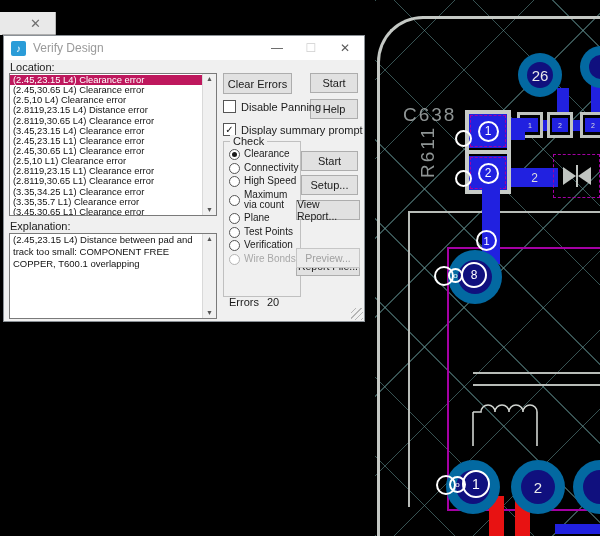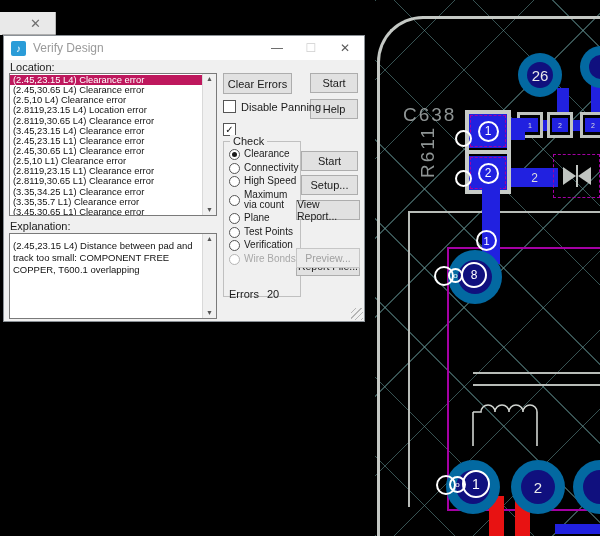--- a/index.html
+++ b/index.html
@@ -32,40 +32,40 @@
            border:1px solid #7a7a7a;display:flex;}
   .listbox .items{flex:1;overflow:hidden;padding-top:1px;}
   .li{height:10.15px;line-height:10.3px;font-size:9.4px;padding-left:3px;white-space:nowrap;color:#111;}
   .li.sel{background:#be185d;color:#fff;}
   .vscroll{width:14px;background:#f0f0f0;border-left:1px solid #d9d9d9;display:flex;
            flex-direction:column;justify-content:space-between;align-items:center;padding:1px 0;}
   .vscroll .ar{font-size:7px;color:#555;line-height:8px;}
 
   .explbox{position:absolute;left:5px;top:197px;width:208px;height:86px;background:#fff;
            border:1px solid #7a7a7a;display:flex;}
-  .explbox .txt{flex:1;font-size:9.5px;line-height:12px;padding:6px 3px;color:#111;}
+  .explbox .txt{flex:1;font-size:9.5px;line-height:12px;padding:0 3px;color:#111;}
 
   .btn{position:absolute;background:#e1e1e1;border:1px solid #adadad;font-size:11px;color:#1a1a1a;
        display:flex;align-items:center;justify-content:center;font-family:"Liberation Sans",sans-serif;}
   .btn.dis{color:#a0a0a0;background:#ececec;border-color:#c6c6c6;}
 
   .chk-row{position:absolute;display:flex;align-items:center;gap:5px;}
   .chk{width:13px;height:13px;background:#fff;border:1px solid #555;display:flex;align-items:center;
        justify-content:center;font-size:10px;color:#111;}
   .groupbox{position:absolute;left:219px;top:105px;width:78px;height:156px;border:1px solid #c0c0c0;}
   .groupbox .gb-label{position:absolute;left:6px;top:-7px;background:#f0f0f0;padding:0 3px;font-size:11px;}
   .radios{position:absolute;left:5px;top:7px;right:2px;display:flex;flex-direction:column;gap:2.5px;}
   .radio-row{display:flex;align-items:center;gap:4px;}
   .radio{width:11px;height:11px;min-width:11px;border:1px solid #555;border-radius:50%;background:#fff;
          display:flex;align-items:center;justify-content:center;}
   .radio .dot{width:5px;height:5px;border-radius:50%;background:#1a1a1a;}
   .radio-row .rl{font-size:10px;line-height:10.5px;}
   .radio-row.dis .radio{border-color:#b5b5b5;}
   .radio-row.dis .rl{color:#a8a8a8;}
-  .errors-row{position:absolute;left:225px;top:252px;font-size:11px;display:flex;gap:8px;justify-content:flex-end;}
+  .errors-row{position:absolute;left:225px;top:260px;font-size:11px;display:flex;gap:8px;justify-content:flex-end;}
   .grip{position:absolute;right:1px;bottom:1px;width:12px;height:12px;
         background:repeating-linear-gradient(135deg,transparent 0 3px,#b5b5b5 3px 4px);}
 
   
   .pcb{position:absolute;left:375px;top:0;width:225px;height:536px;background:#000;overflow:hidden;}
   .hatch{position:absolute;inset:0;
     background-image:
       repeating-linear-gradient(45deg,rgba(100,150,150,.55) 0 1px,transparent 1px 56px),
       repeating-linear-gradient(135deg,rgba(100,150,150,.55) 0 1px,transparent 1px 56px);}
   .board-outline{position:absolute;left:2px;top:16px;width:230px;height:527px;
@@ -219,21 +219,21 @@
       </div>
     </div>
 
     <div class="lbl" style="left:6px;top:25px;">Location:</div>
 
     <div class="listbox">
       <div class="items">
         <div class="li sel">(2.45,23.15 L4) Clearance error</div>
         <div class="li">(2.45,30.65 L4) Clearance error</div>
         <div class="li">(2.5,10 L4) Clearance error</div>
-        <div class="li">(2.8119,23.15 L4) Location error</div>
+        <div class="li">(2.8119,23.15 L4) Distance error</div>
         <div class="li">(2.8119,30.65 L4) Clearance error</div>
         <div class="li">(3.45,23.15 L4) Clearance error</div>
         <div class="li">(2.45,23.15 L1) Clearance error</div>
         <div class="li">(2.45,30.65 L1) Clearance error</div>
         <div class="li">(2.5,10 L1) Clearance error</div>
         <div class="li">(2.8119,23.15 L1) Clearance error</div>
         <div class="li">(2.8119,30.65 L1) Clearance error</div>
         <div class="li">(3.35,34.25 L1) Clearance error</div>
         <div class="li">(3.35,35.7 L1) Clearance error</div>
         <div class="li">(3.45,30.65 L1) Clearance error</div>
@@ -257,20 +257,21 @@
     <div class="btn" style="left:219px;top:37px;width:69px;height:21px;">Clear Errors</div>
     <div class="btn" style="left:306px;top:37px;width:48px;height:20px;">Start</div>
     <div class="btn" style="left:306px;top:63px;width:48px;height:20px;">Help</div>
 
     <div class="chk-row" style="left:219px;top:64px;">
       <span class="chk"></span>
       <span>Disable Panning</span>
     </div>
     <div class="chk-row" style="left:219px;top:87px;">
       <span class="chk">✓</span>
+      <span>Display summary prompt</span>
     </div>
 
     <div class="groupbox">
       <span class="gb-label">Check</span>
       <div class="radios">
         <div class="radio-row">
           <span class="radio">
               <span class="dot"></span>
             </span>
           <span class="rl">Clearance</span>

